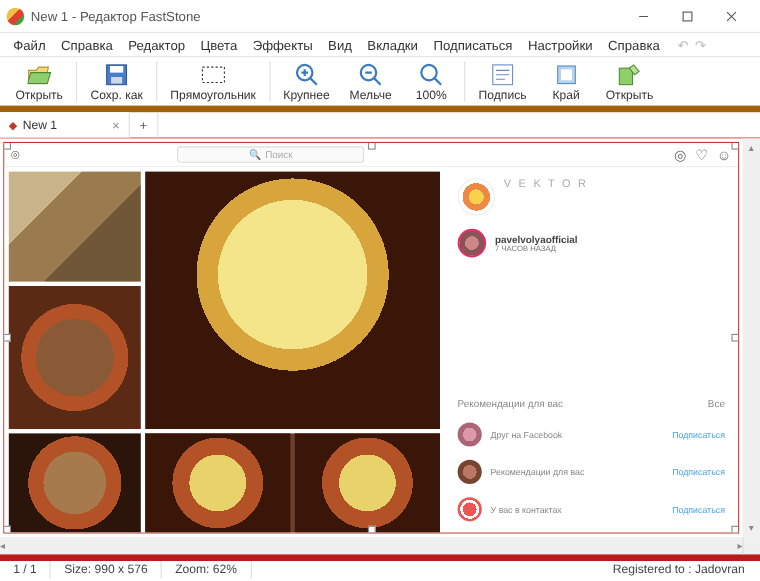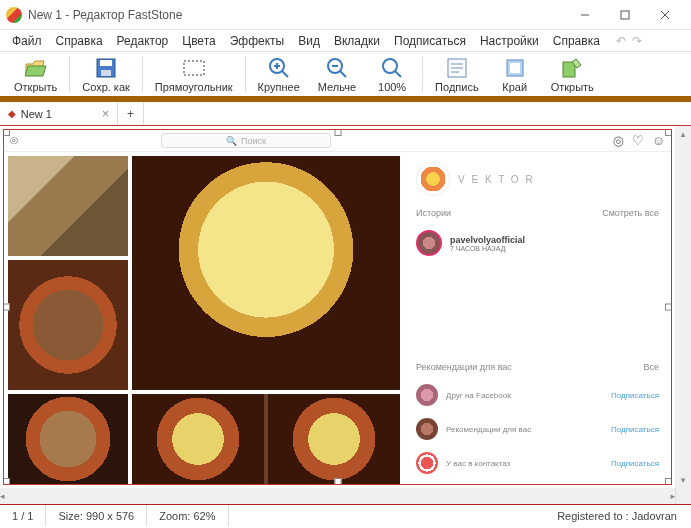--- a/index.html
+++ b/index.html
@@ -42,40 +42,40 @@
 .feed { width: 400px; display: grid; grid-template-columns: 120px 1fr; grid-template-rows: 100px 130px 100px; gap: 4px; padding: 4px; background: #fff; }
 .ph { background: #6b3f2a; }
 .ph1 { background: linear-gradient(135deg,#c9b38a 30%,#9a7a4f 30%,#9a7a4f 60%,#6e5636 60%); }
 .ph-main { grid-column: 2; grid-row: 1 / span 2; background: radial-gradient(circle at 50% 40%, #f4e58b 0 35%, #d8a43c 35% 45%, #3a1608 45% 100%); }
 .ph2 { grid-row: 2; background: radial-gradient(circle at 50% 50%, #8a5a36 0 40%, #b35227 40% 55%, #5a2a14 55% 100%); }
 .ph3 { grid-row: 3; background: radial-gradient(circle at 50% 45%, #a77a4d 0 35%, #b35227 35% 52%, #2b140a 52% 100%); }
 .ph4 { grid-column: 2; grid-row: 3; display: grid; grid-template-columns: 1fr 1fr; gap: 4px; }
 .ph4 > div { background: radial-gradient(circle at 50% 45%, #e8d36b 0 30%, #b35227 30% 48%, #3a1608 48% 100%); }
 
 .side { flex: 1; padding: 10px 12px; display: flex; flex-direction: column; gap: 12px; font-size: 9px; color: #777; }
-.user-row { display: flex; align-items: center; gap: 8px; }
+.user-row { display: flex; align-items: flex-start; gap: 8px; }
 .avatar { width: 34px; height: 34px; border-radius: 50%; background: radial-gradient(circle,#f7d24a 30%,#e84 30% 55%,#fff 55%); border: 1px solid #eee; }
 .user-name { font-size: 10px; color: #aaa; letter-spacing: 2px; }
 .hdr-row { display: flex; justify-content: space-between; align-items: center; color: #888; }
 .story-row { display: flex; align-items: center; gap: 8px; }
 .story-av { width: 26px; height: 26px; border-radius: 50%; background: radial-gradient(circle,#c88 40%,#855 40%); border: 2px solid #e1306c; }
 .rec-row { display: flex; align-items: center; gap: 8px; }
 .rec-row .rec-av { width: 22px; height: 22px; border-radius: 50%; }
 .r1 { background: radial-gradient(circle,#d9a 40%,#a67 40%);} 
 .r2 { background: radial-gradient(circle,#b76 40%,#743 40%);} 
 .r3 { background: radial-gradient(circle,#e55 40%,#fff 40% 55%,#e55 55%); }
 .rec-row .txt { flex: 1; color: #888; font-size: 8px; }
 .sub { color: #4aa3e8; font-size: 8px; }
 
 .vscroll { width: 16px; background: #f0f0f0; display: flex; flex-direction: column; }
 .sc-btn { height: 16px; display: flex; align-items: center; justify-content: center; color: #888; font-size: 9px; }
 .sc-track { flex: 1; }
 .hscroll { height: 16px; background: #f0f0f0; display: flex; }
 
-.statusbar { height: 22px; border-top: 1px solid #b91c1c; display: flex; align-items: center; font-size: 11px; color: #444; }
+.statusbar { height: 22px; border-top: 6px solid #b91c1c; display: flex; align-items: center; font-size: 11px; color: #444; }
 .sb-cell { padding: 0 12px; border-right: 1px solid #ddd; height: 100%; display: flex; align-items: center; }
 .sb-right { margin-left: auto; padding: 0 14px; }
 
 svg { display: block; }
 </style>
 </head>
 <body>
 
 <div class="titlebar">
   <div class="tb-icon"></div>
@@ -251,24 +251,20 @@
           <div class="ph ph4">
               <div></div>
               <div></div>
             </div>
         </div>
         <div class="side">
           <div class="user-row">
             <div class="avatar"></div>
             <span class="user-name">V E K T O R</span>
           </div>
-          <div class="hdr-row">
-            <span>Истории</span>
-            <span>Смотреть все</span>
-          </div>
           <div class="story-row">
             <div class="story-av"></div>
             <div>
               <div style="color:#444;font-weight:600">pavelvolyaofficial</div>
               <div style="font-size:7px">7 ЧАСОВ НАЗАД</div>
             </div>
           </div>
           <div style="flex:1"></div>
           <div class="hdr-row">
             <span>Рекомендации для вас</span>

